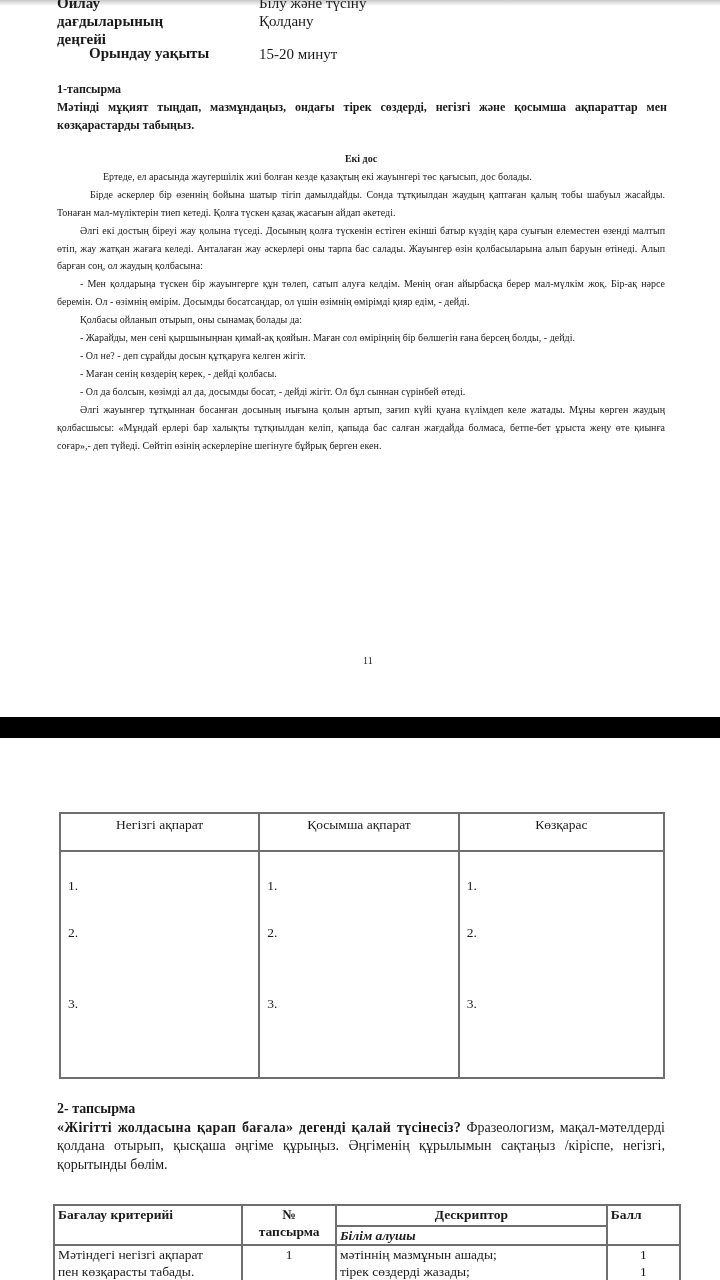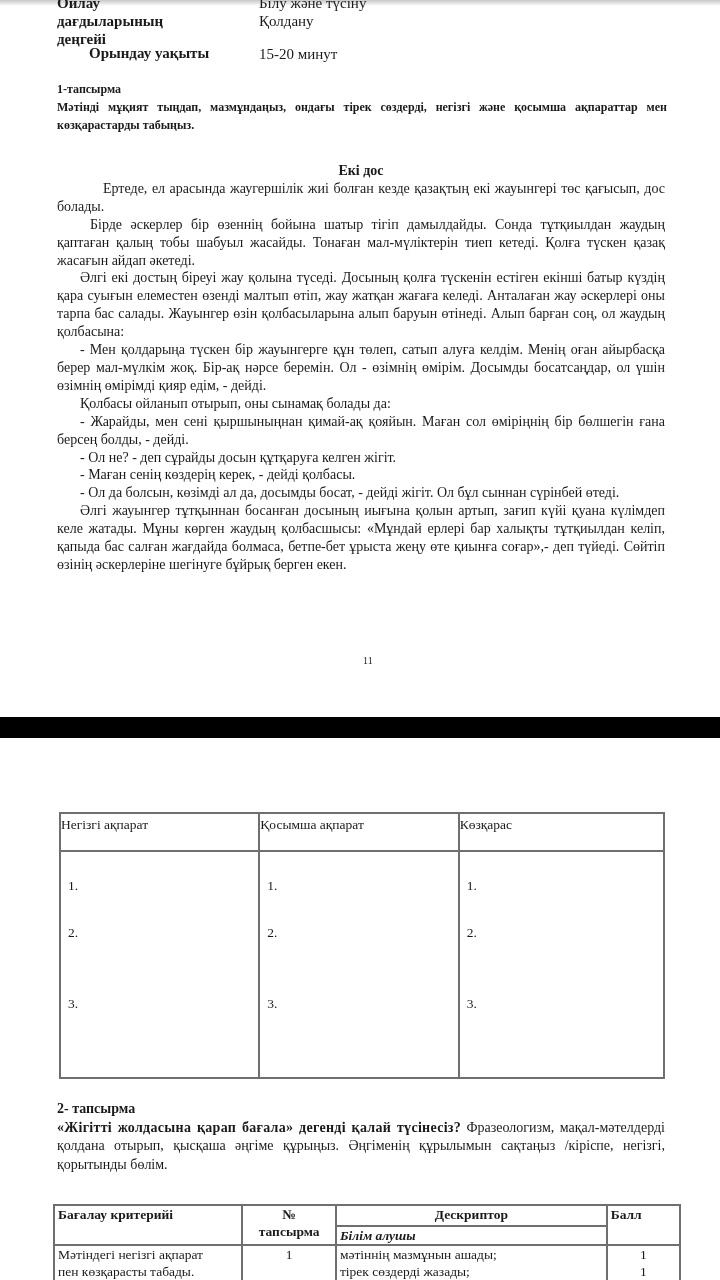--- a/index.html
+++ b/index.html
@@ -14,38 +14,38 @@
   }
   .abs { position: absolute; }
   .label { font-weight: bold; font-size: 15px; }
   .value { font-size: 15px; }
   .page1 { position: absolute; left: 0; top: 0; width: 720px; height: 717px; }
   .meta-row { position: absolute; left: 57px; }
   .task-title { position: absolute; left: 57px; font-size: 12px; font-weight: bold; line-height: 18px; width: 610px; }
   .task-text { text-align: justify; }
   .story {
     position: absolute; left: 57px; top: 150px; width: 608px;
-    font-size: 14px; line-height: 17.9px; text-align: justify; margin-top: 12px;
+    font-size: 10px; line-height: 17.9px; text-align: justify;
   }
   .story-title { text-align: center; font-weight: bold; }
   .story p { margin: 0; }
   .ind1 { text-indent: 46px; }
   .ind2 { text-indent: 33px; }
   .ind3 { text-indent: 23px; }
   .page-number { position: absolute; left: 363px; top: 655px; font-size: 10px; }
   .separator { position: absolute; left: 0; top: 717px; width: 720px; height: 21px; background: #000000; }
 
   table.info {
     position: absolute; left: 59px; top: 812px; width: 606px; height: 267px;
     border-collapse: collapse; font-size: 13.5px;
   }
   table.info td, table.info th {
     border: 2px solid #6f6f6f; vertical-align: top; padding: 0;
   }
-  table.info th { font-weight: normal; text-align: left; height: 33px; padding-top: 3px; }
+  table.info th { font-weight: normal; text-align: center; height: 33px; padding-top: 3px; }
   table.info td.cell { position: relative; }
   .num { position: absolute; left: 7px; }
   .n1 { top: 26px; } .n2 { top: 73px; } .n3 { top: 144px; }
 
   .task2 { position: absolute; left: 57px; top: 1100px; width: 608px; font-size: 14px; line-height: 18.5px; }
   .task2 .title { font-weight: bold; }
   .task2 .body { text-align: justify; }
   .task2 .bold { font-weight: bold; letter-spacing: 0.3px; }
 
   table.rubric {

